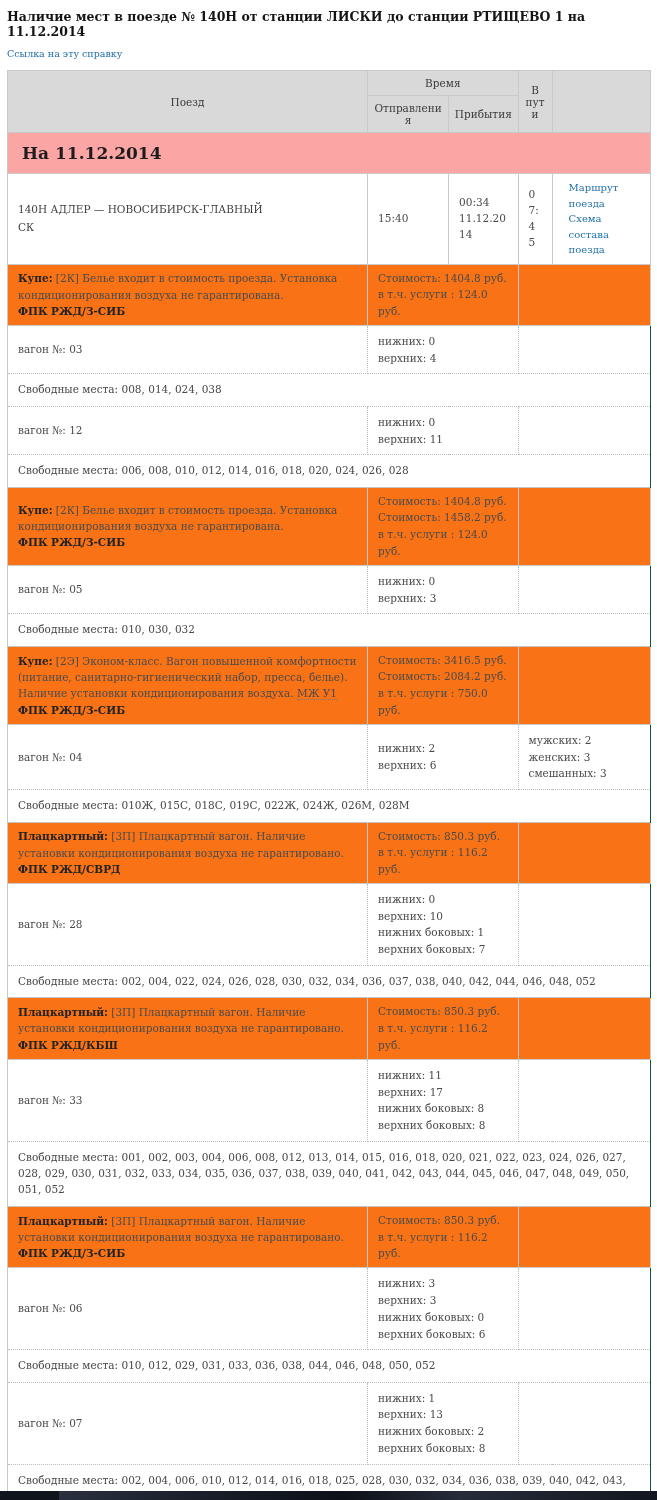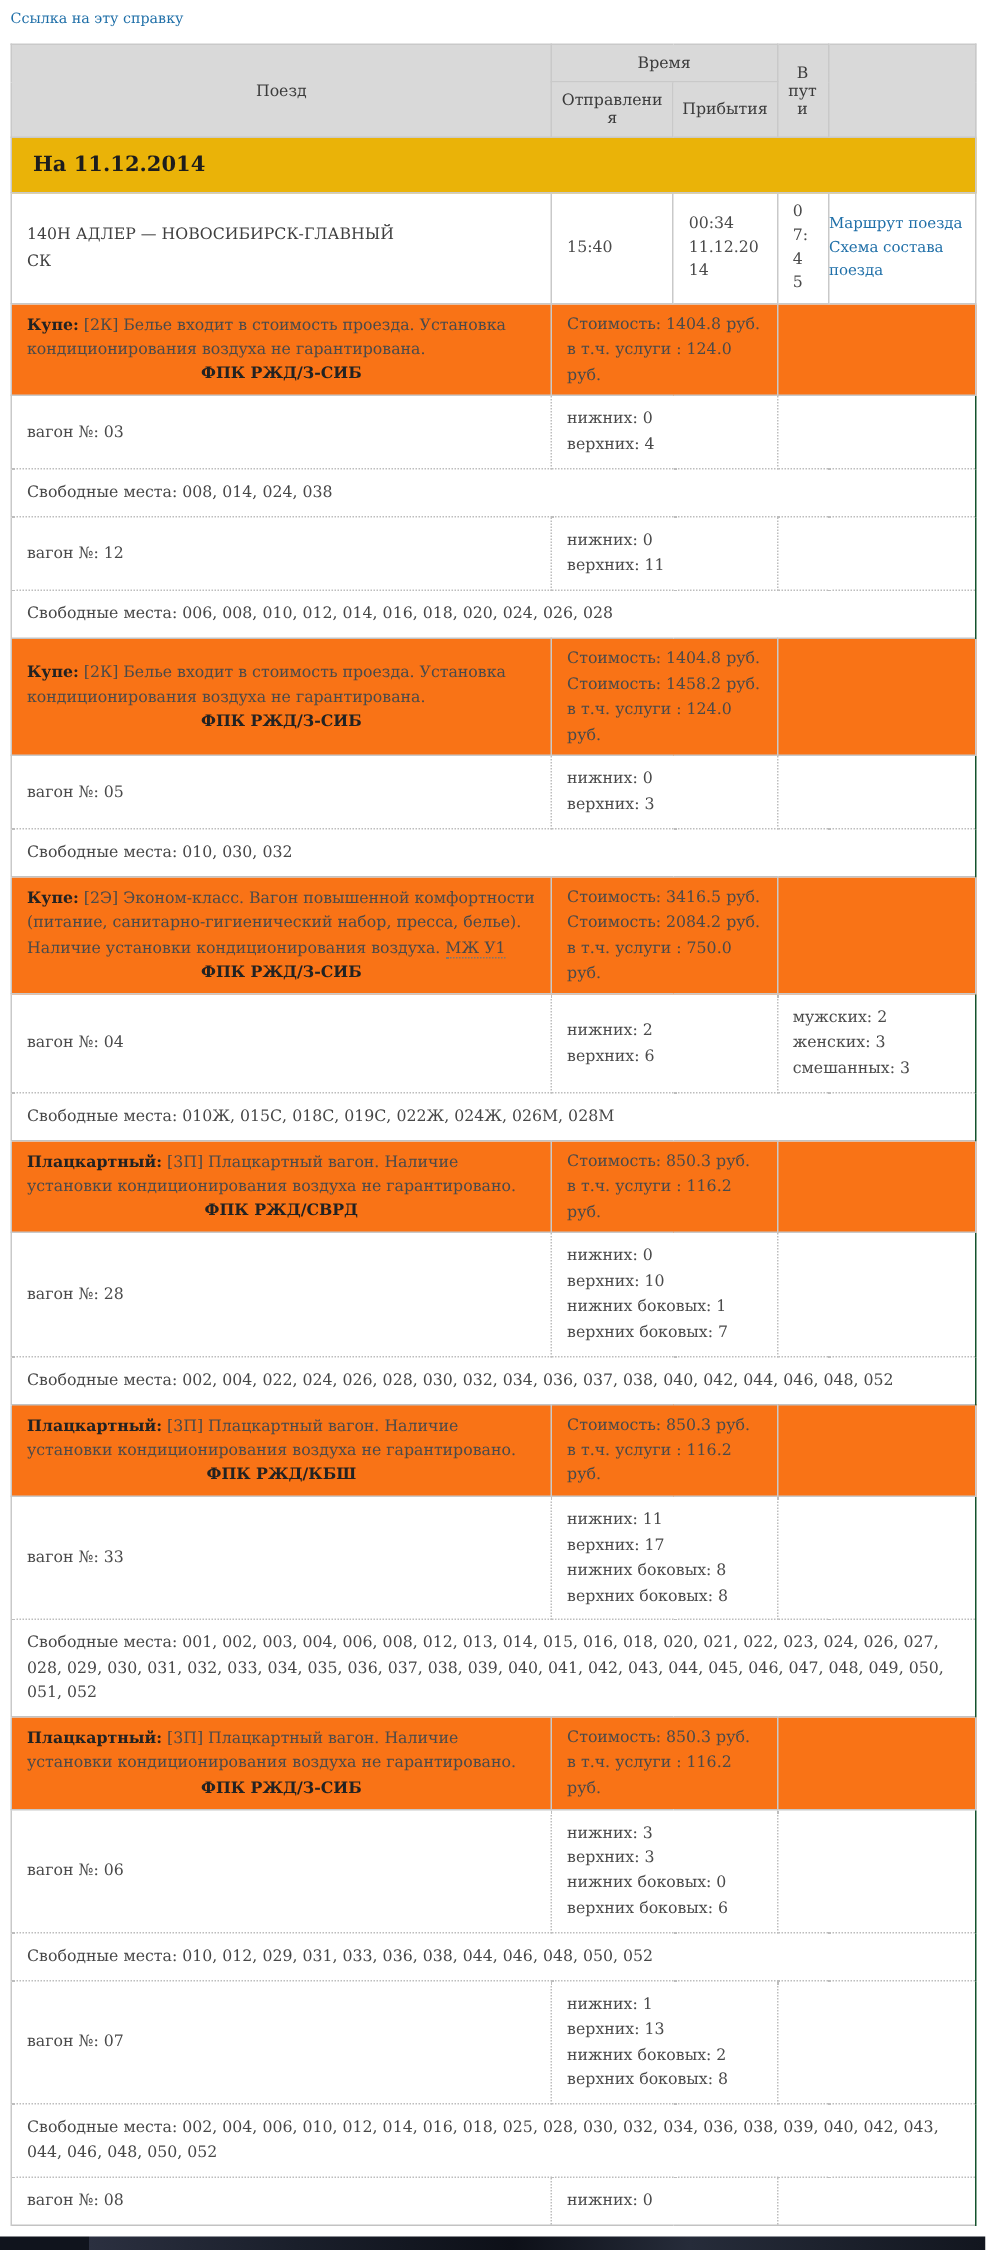--- a/index.html
+++ b/index.html
@@ -9,42 +9,43 @@
     background:#ffffff; font-family:"DejaVu Serif", serif;
     font-size:10.5px; color:#4a4a4a;
   }
   .wrap { padding:6px 6px 0 7px; }
   .page-title { font-size:12.5px; font-weight:bold; color:#141414; margin:3px 0 8px 0; }
   .ref-link { color:#1f6fa8; font-size:9.5px; text-decoration:none; cursor:pointer; }
   table.avail { border-collapse:collapse; width:644px; margin-top:11px; table-layout:fixed; border:1px solid #c3c3c3; }
   col.c-train { width:56%; } col.c-dep { width:12.6%; } col.c-arr { width:10.8%; } col.c-dur { width:5.3%; } col.c-links { width:15.3%; }
   th, td { border:1px solid #c9c9c9; padding:5px 10px; text-align:left; vertical-align:middle; word-wrap:break-word; }
   thead th { background:#d9d9d9; color:#3a3a3a; text-align:center; font-weight:normal; padding:6px 4px; font-size:10.5px; }
-  tr.date-row td { font-weight:bold; font-size:14px; color:#1d1d1d; padding:10px 14px; background:#eab308; }
+  tr.date-row td { font-weight:bold; font-size:17px; color:#1d1d1d; padding:10px 14px; background:#fca5a5; }
   td.train-cell { padding:8px 10px; color:#3f3f3f; line-height:1.7; }
   td.time-cell { color:#4a4a4a; line-height:1.5; }
-  td.links-cell { line-height:1.55; padding:6px 0; }
+  td.links-cell { line-height:1.55; padding:6px 16px; }
   td.links-cell a { display:block; color:#1f6fa8; text-decoration:none; cursor:pointer; font-size:10px; }
   tr.class-row td { background:#f97316; line-height:1.55; border-top:1px solid #c3c3c3; }
   .class-name { font-weight:bold; color:#222; }
-  .carrier { font-weight:bold; color:#222;text-align:center; }
+  .carrier { font-weight:bold; color:#222; }
   .abbr { border-bottom:1px dotted #777; }
   tr.car-row td, tr.seats-row td { border-style:dotted; border-color:#bdbdbd; border-width:1px; }
   tr.car-row td:first-child, tr.seats-row td:first-child { border-left:1px solid #c9c9c9; }
   tr.car-row td:last-child, tr.seats-row td:last-child { border-right:1px solid #14532d; }
   tr.car-row td { line-height:1.6; padding:7px 10px; }
   tr.seats-row td { padding:7px 10px 8px 10px; line-height:1.55; color:#474747; }
   .count-line, .price-line, .extra-line { line-height:1.6; }
   .bottom-bar { position:absolute; left:0; bottom:0; width:657px; height:9px;
     background:linear-gradient(90deg,#10141d 0%,#10141d 9%,#2b3040 9%,#1a1f2b 30%,#0d1018 52%,#262c3a 70%,#12161f 100%); }
 </style>
 </head>
 <body>
 
 <div class="wrap">
+  <div class="page-title">Наличие мест в поезде № 140Н от станции ЛИСКИ до станции РТИЩЕВО 1 на 11.12.2014</div>
   <a class="ref-link">Ссылка на эту справку</a>
 
   <table class="avail">
     <colgroup>
       <col class="c-train">
         <col class="c-dep">
         <col class="c-arr">
         <col class="c-dur">
         <col class="c-links">
     </colgroup>

